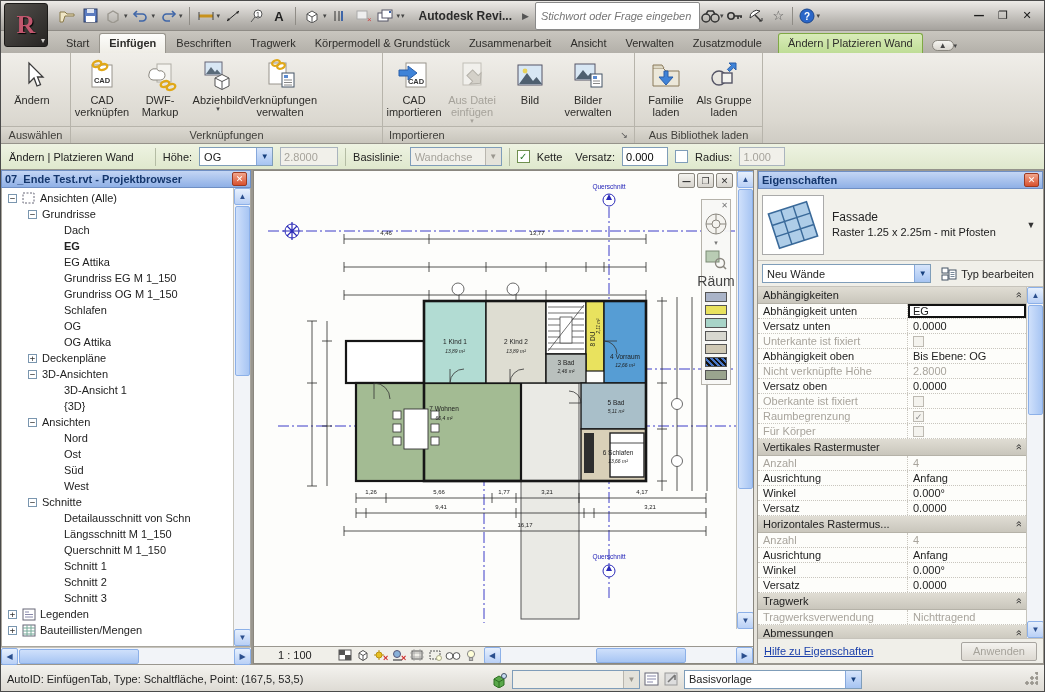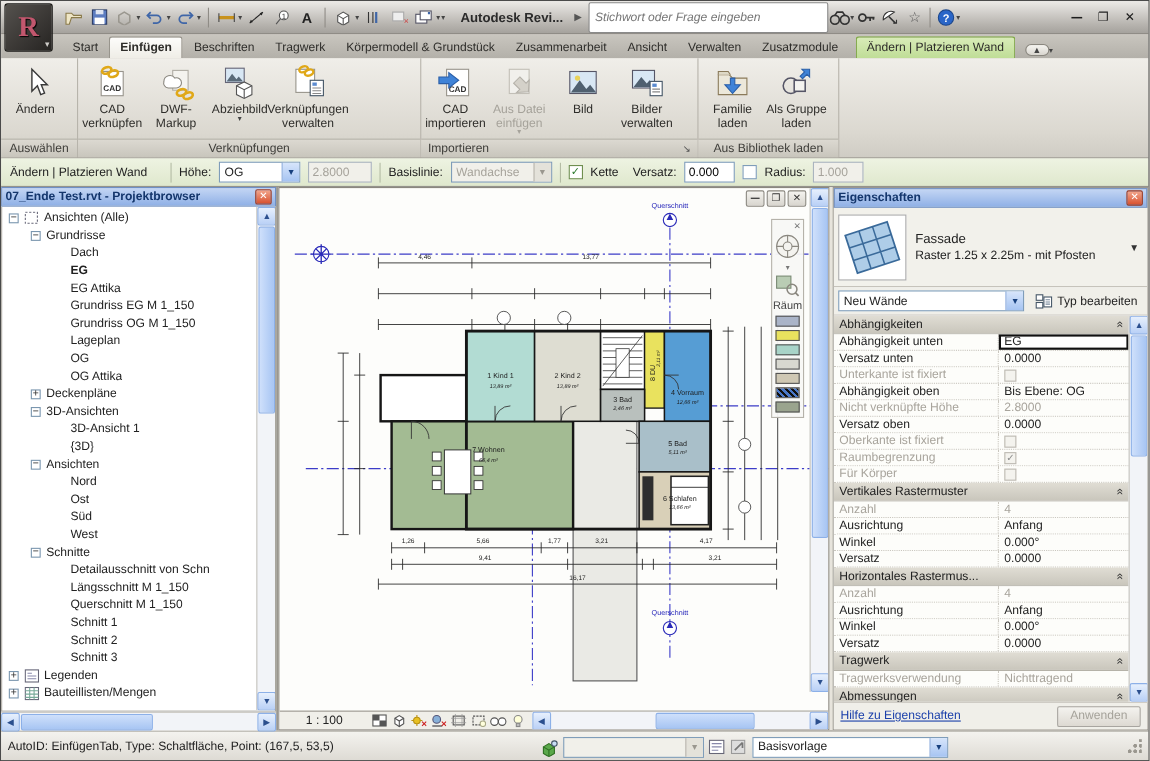--- a/index.html
+++ b/index.html
@@ -14,21 +14,21 @@
     background:linear-gradient(135deg,#55524e,#262422);border:1px solid #1b1a18;border-radius:3px;
     display:flex;align-items:center;justify-content:center}
   .logo .r{font:bold 26px "Liberation Serif",serif;color:#c2576e;text-shadow:1px 1px 1px #000}
   .logo .dd{position:absolute;right:2px;bottom:1px;color:#cfcdc9;font-size:8px}
   .qat{display:flex;align-items:center;gap:3px}
   .qbtn{width:20px;height:20px;display:flex;align-items:center;justify-content:center;border:1px solid transparent;border-radius:2px}
   .qdd{font-size:7px;color:#444;margin-left:-2px}
   .qsep{width:1px;height:18px;background:#8f8c86;margin:0 3px}
   .apptitle{font-weight:bold;font-size:12px;color:#2b2b2b;margin:0 10px 0 14px;white-space:nowrap}
   .playico{color:#555;font-size:9px;margin-right:6px}
-  .search{width:218px;height:19px;border:1px solid #8a8a8a;background:#fff;border-radius:2px;
+  .search{width:165px;height:19px;border:1px solid #8a8a8a;background:#fff;border-radius:2px;
     font:italic 11px "Liberation Sans",sans-serif;color:#7a7a76;padding:13px 5px;outline:none}
   .tbico{width:22px;height:20px;display:flex;align-items:center;justify-content:center}
   .winbtns{margin-left:auto;display:flex;align-items:center;gap:2px;padding-right:6px}
   .wbtn{width:22px;height:18px;display:flex;align-items:center;justify-content:center;
     font:bold 11px "DejaVu Sans",sans-serif;color:#1d1d1d}
   
   .tabrow{height:22px;background:linear-gradient(#c9c6bf,#b3b0a9);display:flex;align-items:flex-end;padding-left:56px}
   .tab{padding:3px 9px 4px;margin-right:1px;color:#2e2d2a;white-space:nowrap;border-radius:3px 3px 0 0;cursor:default}
   .tab.active{background:linear-gradient(#fdfdfb,#efede6);border:1px solid #98958d;border-bottom:none;font-weight:bold}
   .tab.ctx{background:linear-gradient(#d9ecb9,#bfdd96);border:1px solid #7fa944;border-bottom:none;margin-left:6px}
@@ -96,21 +96,21 @@
   
   .canvas{flex:1;position:relative;background:#fdfdfb;border:1px solid #8a877f;display:flex;flex-direction:column;overflow:hidden}
   .planarea{flex:1;position:relative;overflow:hidden}
   .plan{position:absolute;left:0;top:0}
   .cwin{position:absolute;top:2px;right:20px;display:flex;gap:2px}
   .cwb{width:17px;height:15px;border:1px solid #8a877f;border-radius:2px;background:linear-gradient(#f4f3ef,#d8d5ce);
     display:flex;align-items:center;justify-content:center;font:bold 9px "DejaVu Sans",sans-serif;color:#333}
   .legendpanel{position:absolute;right:22px;top:28px;width:30px;background:rgba(248,248,246,.95);
     border:1px solid #b5b2aa;display:flex;flex-direction:column;align-items:center;padding:2px 0 4px;gap:3px}
   .lg-x{align-self:flex-end;margin-right:2px;color:#777;font-size:8px;line-height:7px}
-  .lg-lab{font-size:10px;color:#444}
+  .lg-lab{font-size:14px;color:#444}
   .sw{width:22px;height:10px;border:1px solid #555}
   .cvscroll{position:absolute;right:0;top:0;bottom:17px;width:17px;background:#f2f4f8;border-left:1px solid #c6c4bc;
     display:flex;flex-direction:column}
   .viewbar{height:17px;border-top:1px solid #9a978f;background:#f0efe9;display:flex;align-items:center}
   .vb-scale{padding:0 24px;white-space:nowrap}
   .vb-ico{width:18px;height:15px;display:flex;align-items:center;justify-content:center}
   
   .props{width:287px;margin-left:3px;background:#f0efe9;border:1px solid #9a978f;display:flex;flex-direction:column}
   .typesel{height:72px;display:flex;align-items:center;background:#f2f1eb;border-bottom:1px solid #c6c3bb;padding:4px}
   .preview{width:62px;height:60px;background:#fff;border:1px solid #aaa;margin-right:8px;flex:none;
@@ -523,21 +523,21 @@
         <div class="trow lv2">
             <span class="tg s"></span>
             <span class="tl">Grundriss EG M 1_150</span>
           </div>
         <div class="trow lv2">
             <span class="tg s"></span>
             <span class="tl">Grundriss OG M 1_150</span>
           </div>
         <div class="trow lv2">
             <span class="tg s"></span>
-            <span class="tl">Lageplan</span>
+            <span class="tl">Schlafen</span>
           </div>
         <div class="trow lv2">
             <span class="tg s"></span>
             <span class="tl">OG</span>
           </div>
         <div class="trow lv2">
             <span class="tg s"></span>
             <span class="tl">OG Attika</span>
           </div>
         <div class="trow lv1">

